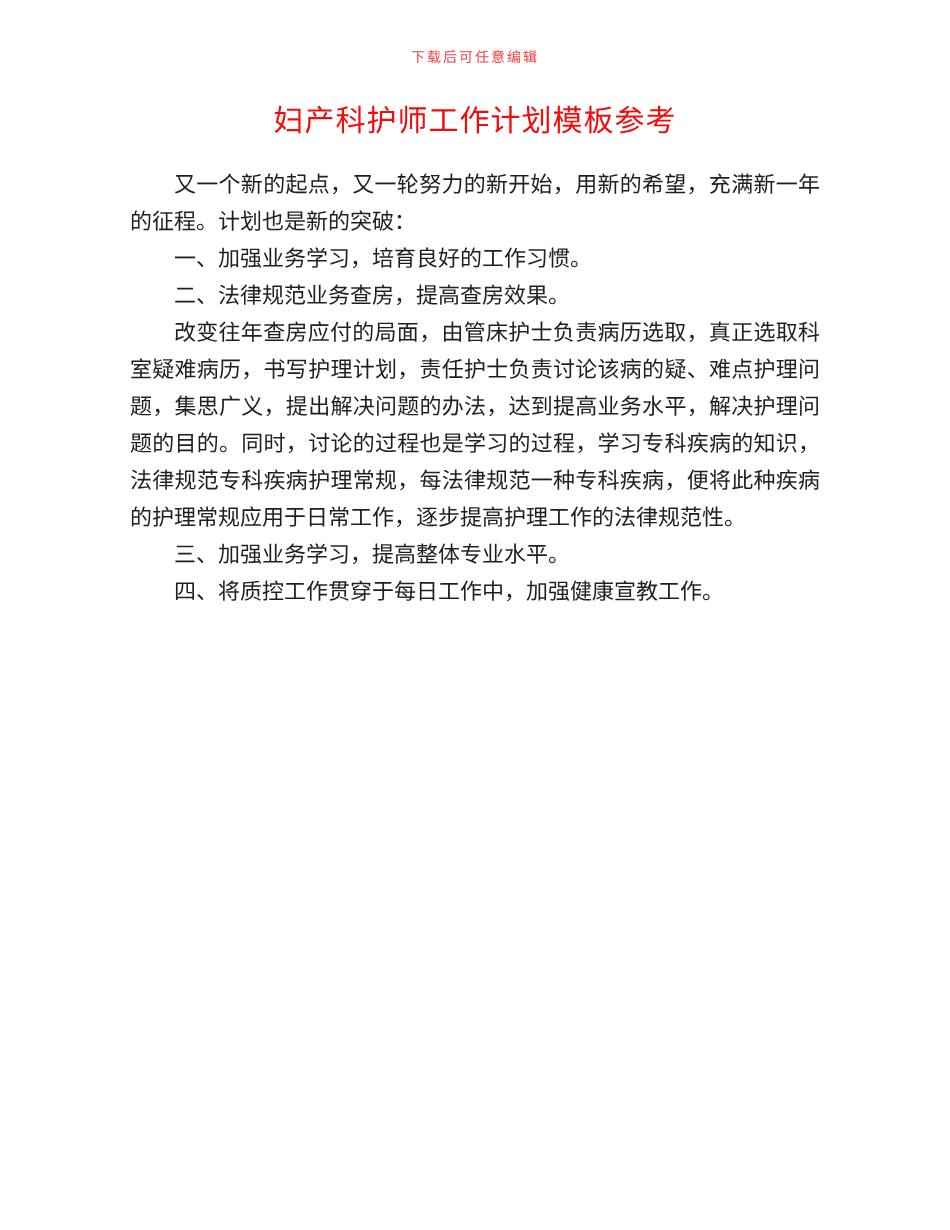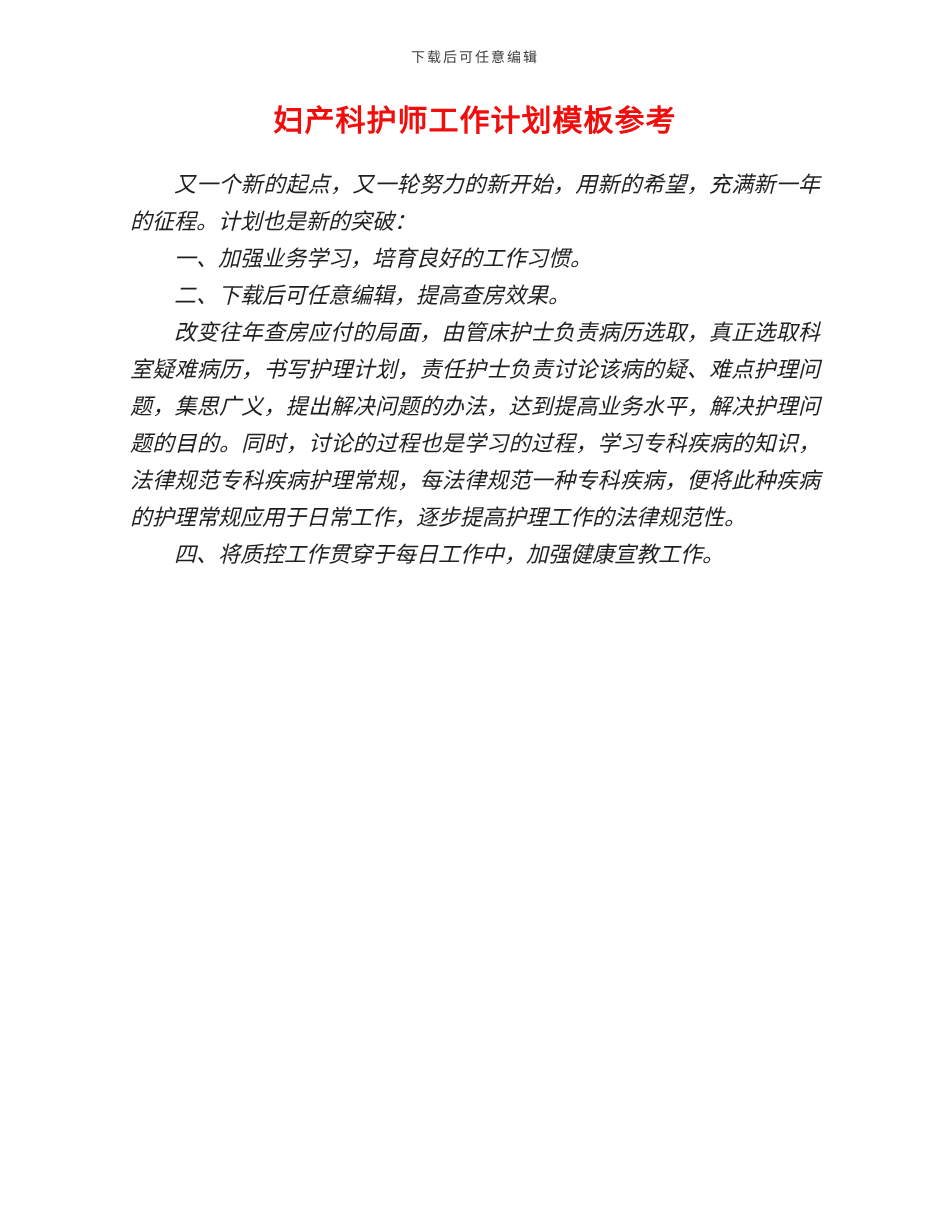--- a/index.html
+++ b/index.html
@@ -18,57 +18,57 @@
     height: 1230px;
     background: #ffffff;
     box-sizing: border-box;
     position: relative;
   }
   .header-note {
     padding-top: 46px;
     text-align: center;
     font-size: 14px;
     letter-spacing: 2px;
-    color: #404040;
+    color: #ef4444;
   }
   .doc-title {
     margin: 36px 0 0 0;
     text-align: center;
     font-size: 30px;
     line-height: 38px;
-    font-weight: bold;
+    font-weight: normal;
     letter-spacing: 1px;
     color: #f20d0d;
   }
   .content {
     margin-top: 26px;
     padding: 0 130px;
   }
   .body-para {
     margin: 0;
     font-size: 22px;
     line-height: 37px;
     color: #1f1f1f;
     text-align: justify;
     text-justify: inter-ideograph;
     text-indent: 2em;
     word-break: break-all;
-    font-style: italic;
   }
 </style>
 </head>
 <body>
 
 <div class="page">
 
   <div class="header-note">下载后可任意编辑</div>
 
   <h1 class="doc-title">妇产科护师工作计划模板参考</h1>
 
   <div class="content">
     <p class="body-para">又一个新的起点，又一轮努力的新开始，用新的希望，充满新一年的征程。计划也是新的突破：</p>
     <p class="body-para">一、加强业务学习，培育良好的工作习惯。</p>
-    <p class="body-para">二、下载后可任意编辑，提高查房效果。</p>
+    <p class="body-para">二、法律规范业务查房，提高查房效果。</p>
     <p class="body-para">改变往年查房应付的局面，由管床护士负责病历选取，真正选取科室疑难病历，书写护理计划，责任护士负责讨论该病的疑、难点护理问题，集思广义，提出解决问题的办法，达到提高业务水平，解决护理问题的目的。同时，讨论的过程也是学习的过程，学习专科疾病的知识，法律规范专科疾病护理常规，每法律规范一种专科疾病，便将此种疾病的护理常规应用于日常工作，逐步提高护理工作的法律规范性。</p>
+    <p class="body-para">三、加强业务学习，提高整体专业水平。</p>
     <p class="body-para">四、将质控工作贯穿于每日工作中，加强健康宣教工作。</p>
   </div>
 
 </div>
 
 </body></html>

